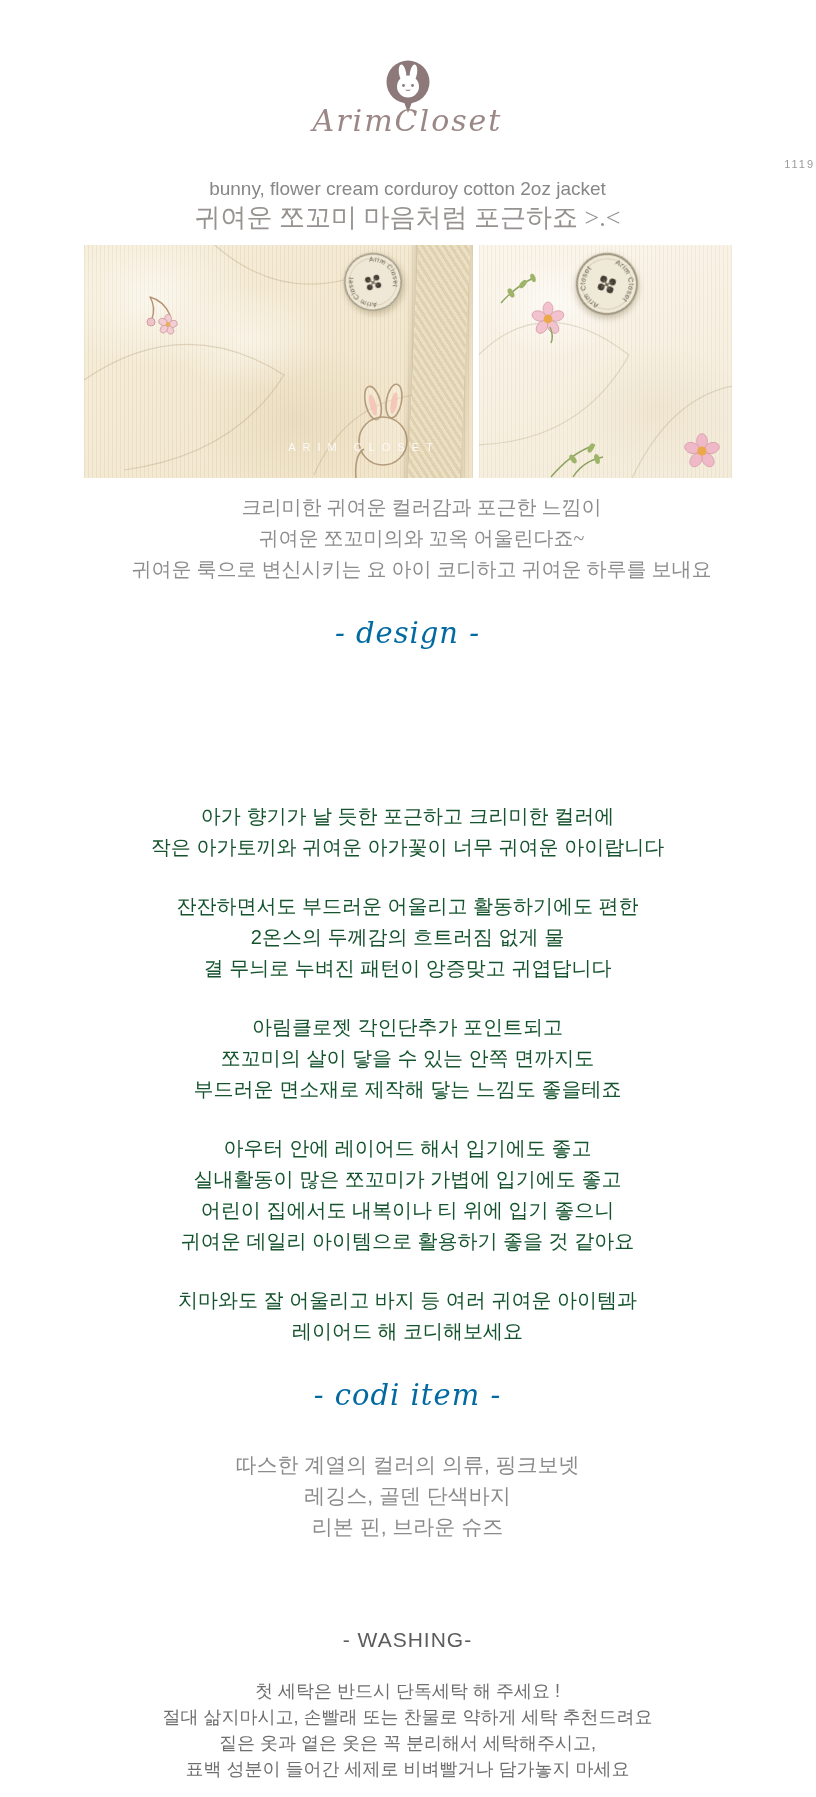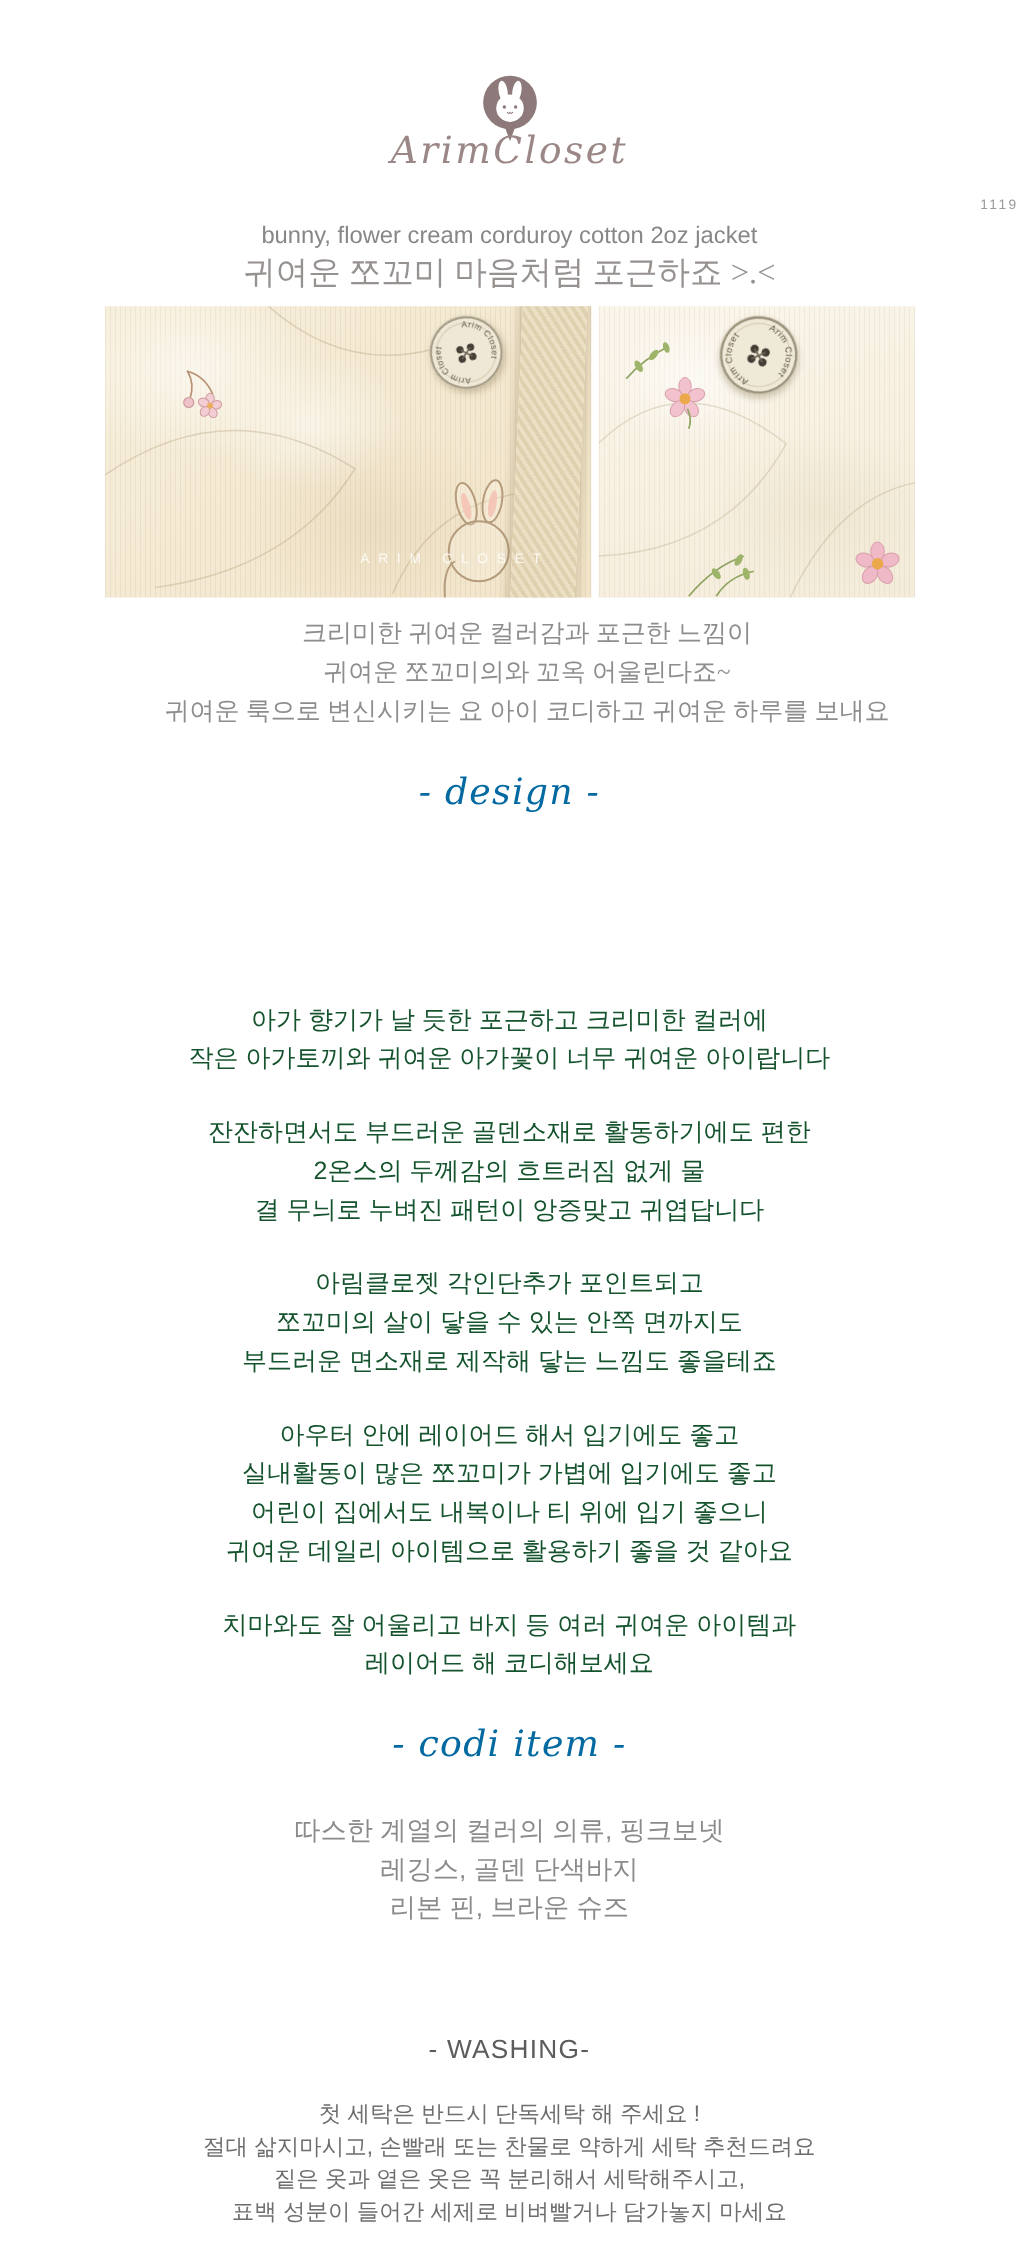--- a/index.html
+++ b/index.html
@@ -218,21 +218,21 @@
 </div>
 
 <div class="abs script-head design-head">- design -</div>
 
 <div class="abs design-paras">
   <p>
     <span style="display:block">아가 향기가 날 듯한 포근하고 크리미한 컬러에</span>
     <span style="display:block">작은 아가토끼와 귀여운 아가꽃이 너무 귀여운 아이랍니다</span>
   </p>
   <p>
-    <span style="display:block">잔잔하면서도 부드러운 골덴소재로 활동하기에도 편한</span>
+    <span style="display:block">잔잔하면서도 부드러운 어울리고 활동하기에도 편한</span>
     <span style="display:block">2온스의 두께감의 흐트러짐 없게 물</span>
     <span style="display:block">결 무늬로 누벼진 패턴이 앙증맞고 귀엽답니다</span>
   </p>
   <p>
     <span style="display:block">아림클로젯 각인단추가 포인트되고</span>
     <span style="display:block">쪼꼬미의 살이 닿을 수 있는 안쪽 면까지도</span>
     <span style="display:block">부드러운 면소재로 제작해 닿는 느낌도 좋을테죠</span>
   </p>
   <p>
     <span style="display:block">아우터 안에 레이어드 해서 입기에도 좋고</span>

